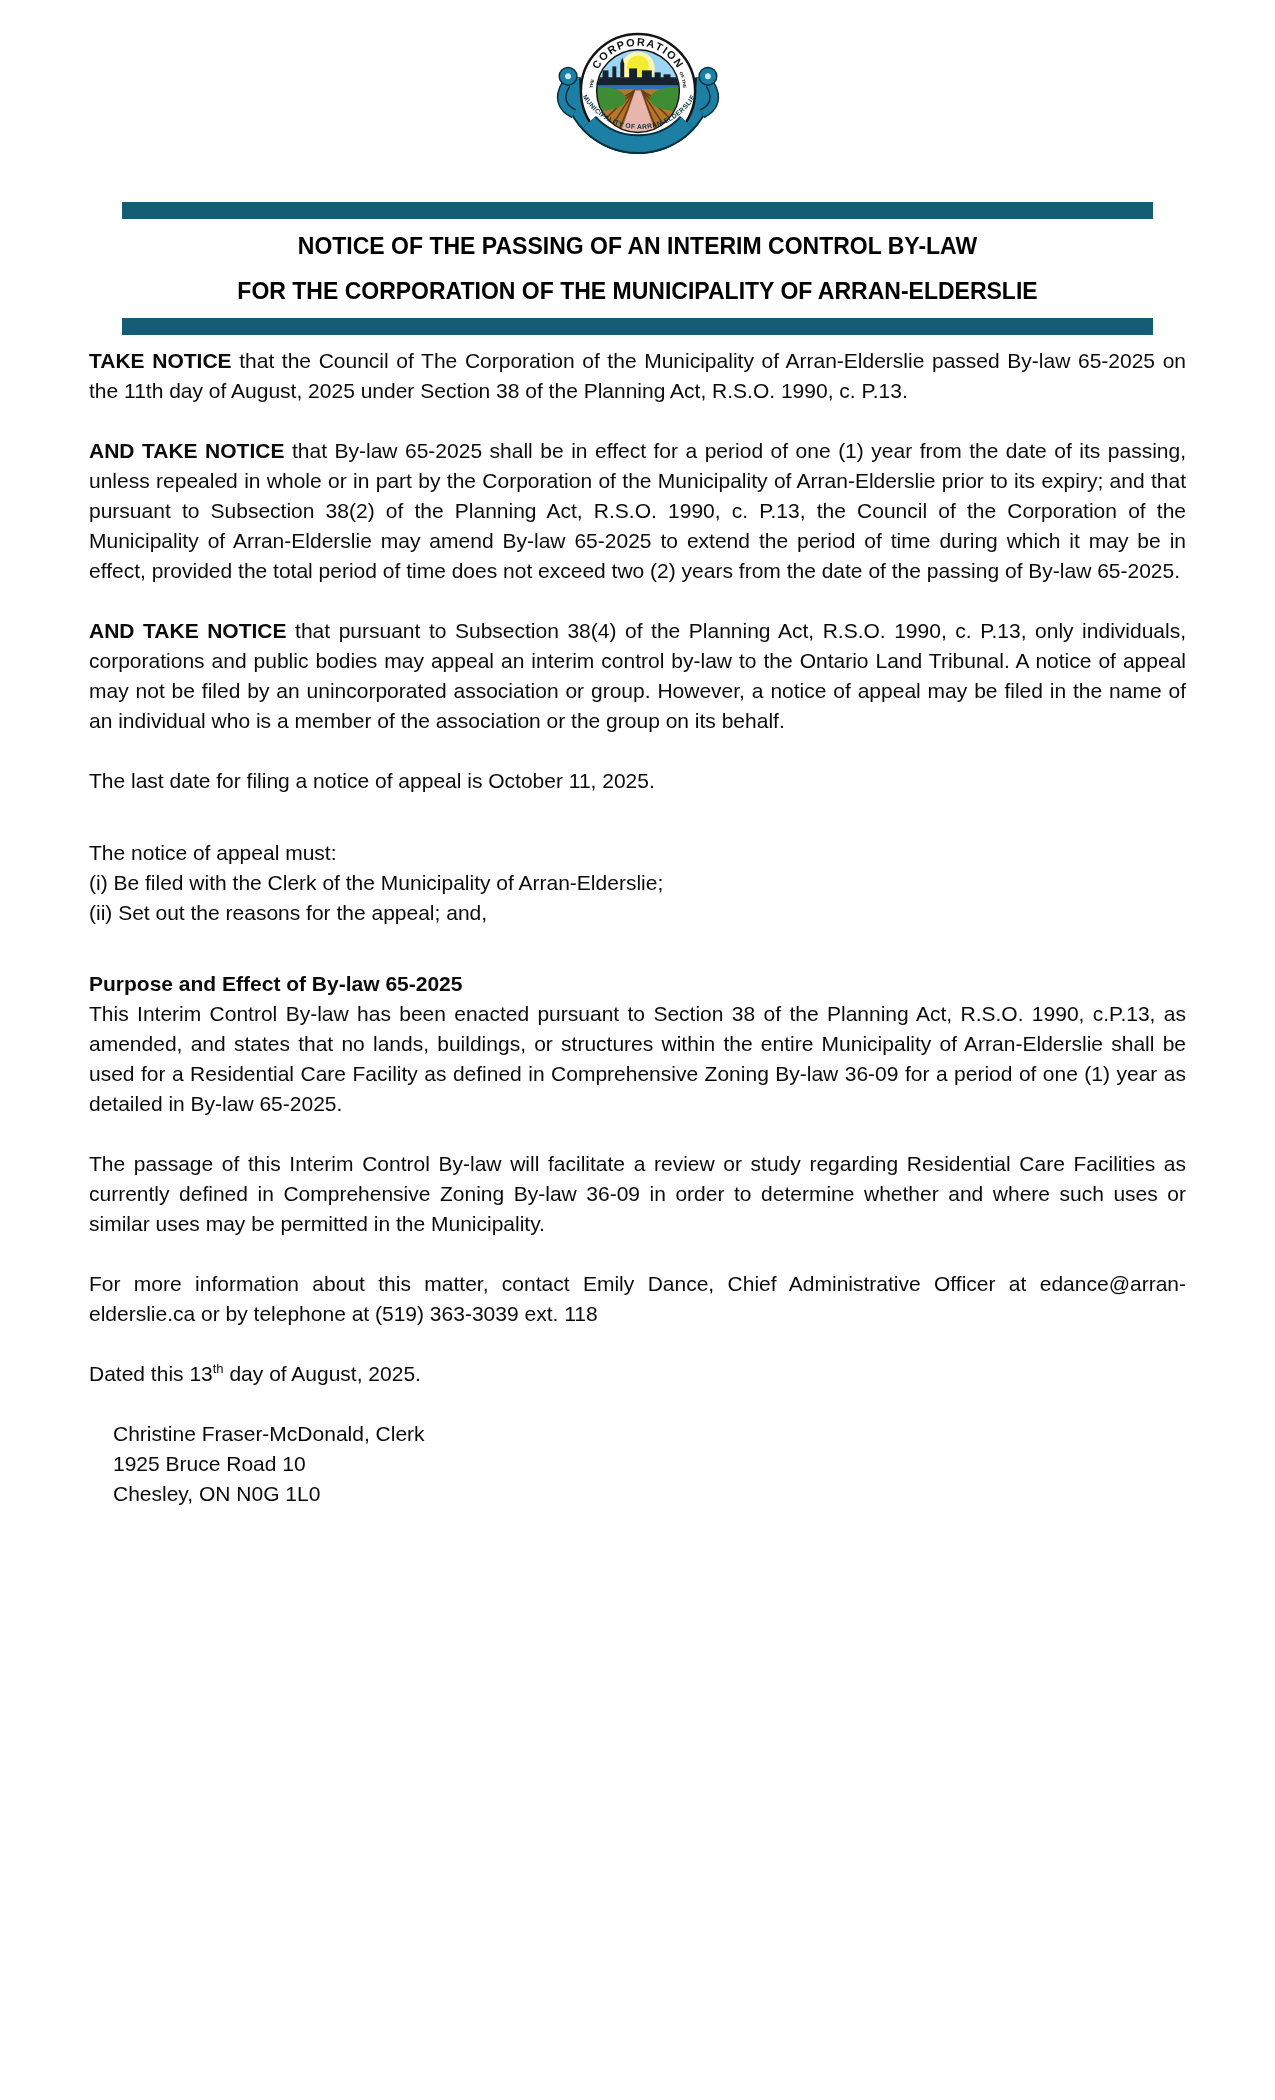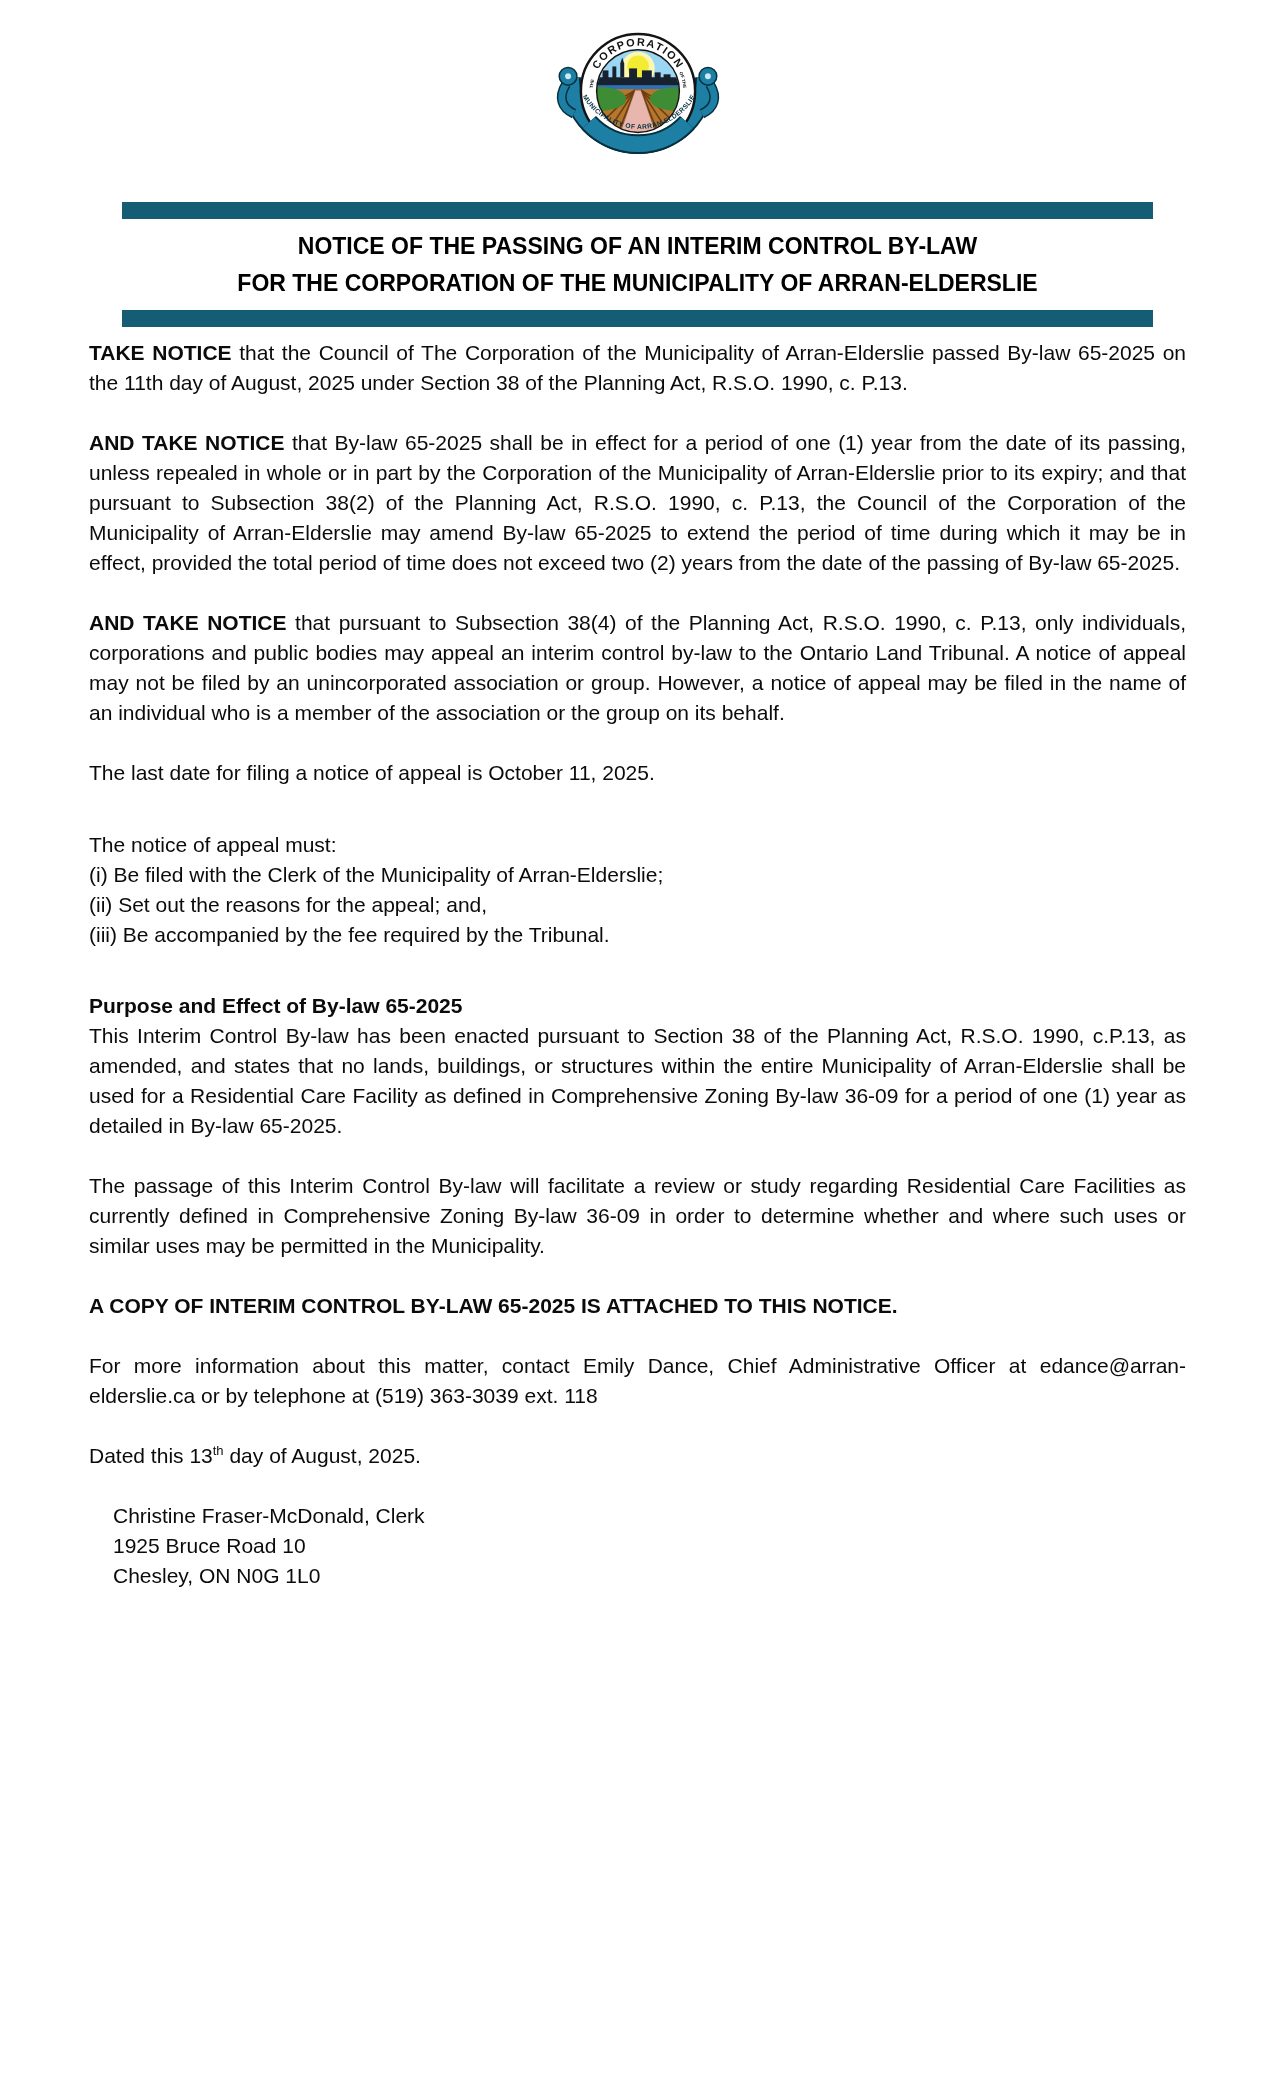--- a/index.html
+++ b/index.html
@@ -8,21 +8,21 @@
     width:1275px; height:2100px; margin:0 auto; background:#ffffff;
     font-family:"Liberation Sans", sans-serif; color:#0b0b0b;
     position:relative; overflow:hidden;
   }
   .logo-wrap { padding-top:30px; text-align:center; }
   .content { padding:0 89px; }
   .bar { height:17px; background:#155d75; margin:0 33px; }
   .bar-top { margin-top:38px; }
   .bar-bottom { margin-top:8px; }
   .title { margin-top:9px; text-align:center; font-weight:bold; font-size:23px; line-height:37px; color:#000; }
-  .title span { display:block; }
+  .title span { display:block;margin-top:8px; }
   .para { font-size:21px; line-height:30px; margin-top:30px; }
   .just { text-align:justify; }
   .para.first { margin-top:11px; }
   .tight { margin-top:0; }
   .list-block { margin-top:42px; }
   .list-block p { font-size:21px; line-height:30px; }
   .bold { font-weight:bold; }
   .sig { margin-top:30px; }
   .sig p { font-size:21px; line-height:30px;margin-left:24px; }
   sup { font-size:0.62em; vertical-align:super; line-height:0; }
@@ -123,29 +123,27 @@
     <p class="para just"><b class="bold">AND TAKE NOTICE</b><span> that By-law 65-2025 shall be in effect for a period of one (1) year from the date of its passing, unless repealed in whole or in part by the Corporation of the Municipality of Arran-Elderslie prior to its expiry; and that pursuant to Subsection 38(2) of the Planning Act, R.S.O. 1990, c. P.13, the Council of the Corporation of the Municipality of Arran-Elderslie may amend By-law 65-2025 to extend the period of time during which it may be in effect, provided the total period of time does not exceed two (2) years from the date of the passing of By-law 65-2025.</span></p>
 
     <p class="para just"><b class="bold">AND TAKE NOTICE</b><span> that pursuant to Subsection 38(4) of the Planning Act, R.S.O. 1990, c. P.13, only individuals, corporations and public bodies may appeal an interim control by-law to the Ontario Land Tribunal. A notice of appeal may not be filed by an unincorporated association or group. However, a notice of appeal may be filed in the name of an individual who is a member of the association or the group on its behalf.</span></p>
 
     <p class="para">The last date for filing a notice of appeal is October 11, 2025.</p>
 
     <div class="list-block">
       <p>The notice of appeal must:</p>
       <p class="tight">(i) Be filed with the Clerk of the Municipality of Arran-Elderslie;</p>
       <p class="tight">(ii) Set out the reasons for the appeal; and,</p>
-      <p class="tight">(iii) Be accompanied by the fee required by the Tribunal.</p>
     </div>
 
     <p class="para bold tight" style="margin-top:41px;">Purpose and Effect of By-law 65-2025</p>
     <p class="para just tight">This Interim Control By-law has been enacted pursuant to Section 38 of the Planning Act, R.S.O. 1990, c.P.13, as amended, and states that no lands, buildings, or structures within the entire Municipality of Arran-Elderslie shall be used for a Residential Care Facility as defined in Comprehensive Zoning By-law 36-09 for a period of one (1) year as detailed in By-law 65-2025.</p>
 
     <p class="para just">The passage of this Interim Control By-law will facilitate a review or study regarding Residential Care Facilities as currently defined in Comprehensive Zoning By-law 36-09 in order to determine whether and where such uses or similar uses may be permitted in the Municipality.</p>
 
-    <p class="para just bold">A COPY OF INTERIM CONTROL BY-LAW 65-2025 IS ATTACHED TO THIS NOTICE.</p>
 
     <p class="para just">For more information about this matter, contact Emily Dance, Chief Administrative Officer at edance@arran-elderslie.ca or by telephone at (519) 363-3039 ext. 118</p>
 
     <p class="para"><span>Dated this 13</span><sup>th</sup><span> day of August, 2025.</span></p>
 
     <div class="sig">
       <p>Christine Fraser-McDonald, Clerk</p>
       <p>1925 Bruce Road 10</p>
       <p>Chesley, ON N0G 1L0</p>
     </div>

